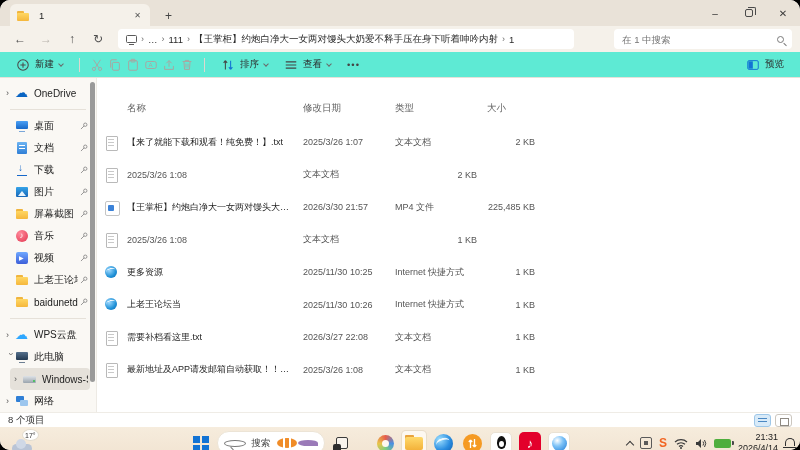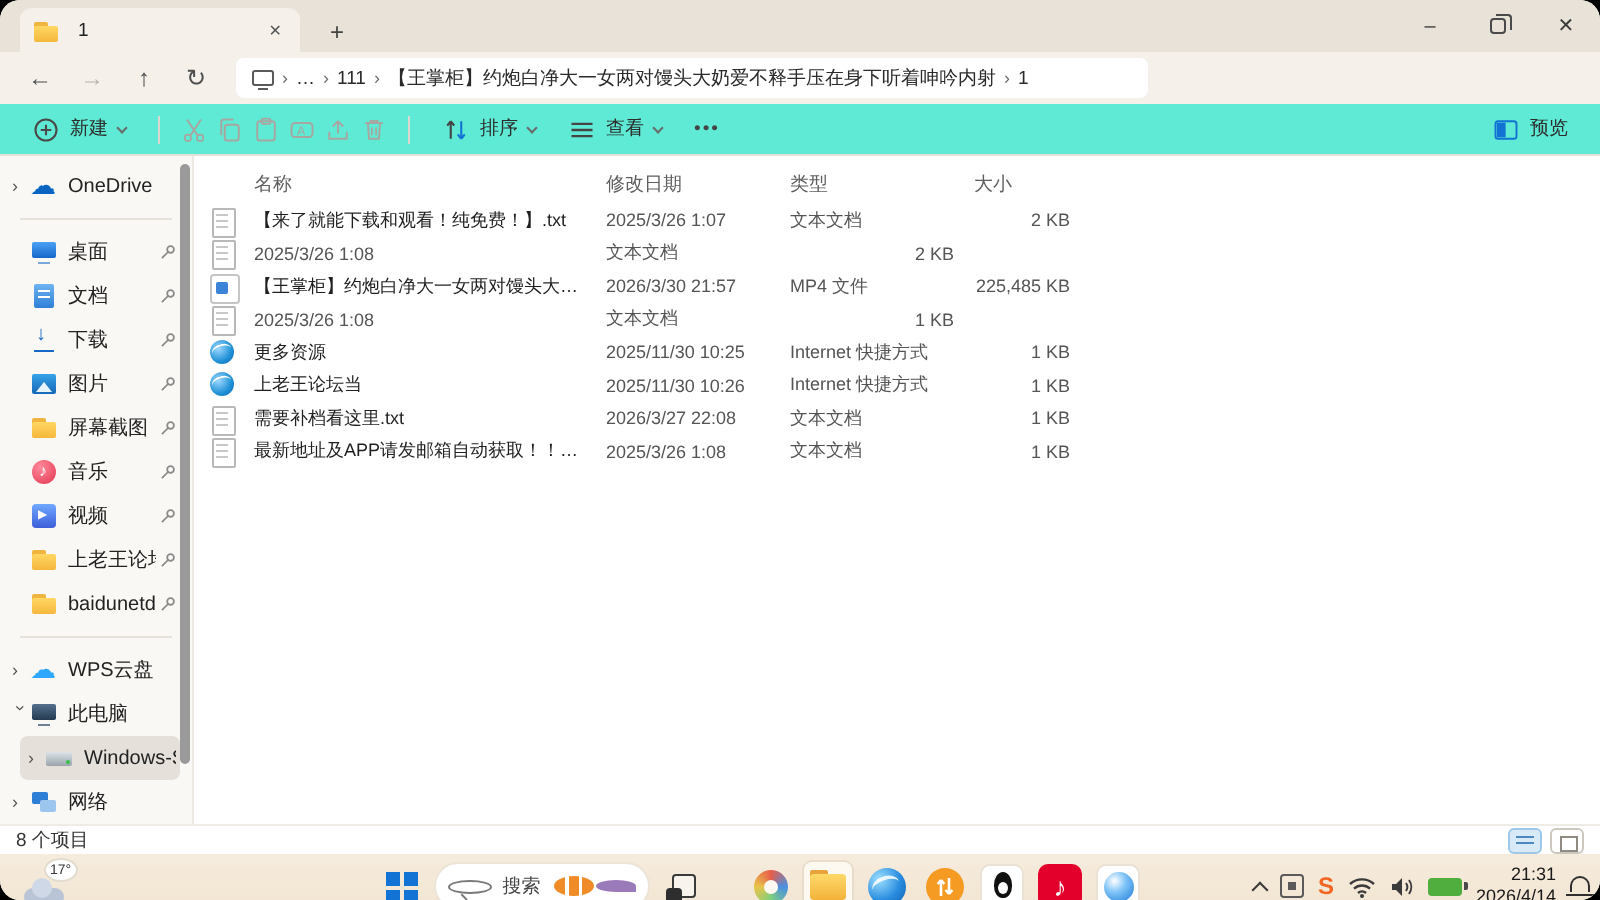--- a/index.html
+++ b/index.html
@@ -100,21 +100,21 @@
   .si-drive::after { content:""; position:absolute; right:2px; top:8px; width:2px; height:2px;
         background:#35c24a; border-radius:50%; }
   .si-network::before { content:""; position:absolute; left:1px; top:2px; width:8px; height:6px;
         background:#2f7fd6; border-radius:1px; }
   .si-network::after { content:""; position:absolute; right:1px; bottom:2px; width:8px; height:6px;
         background:#9cc6ee; border-radius:1px; }
 
   
   .filearea { flex:1; border-left:1px solid #edeae4; padding-top:4px; overflow:hidden; }
   .fhead, .frow { display:grid; grid-template-columns:22px 176px 92px 86px 58px;
-                  align-items:center; padding-left:8px; }
+                  align-items:center; padding-left:8px;margin-top:16px; }
   .fhead { height:20px; font-size:9.5px; color:#5f5f5f; }
   .fhead span { padding-right:8px; }
   .frow { height:16.5px; font-size:9px; color:#1f1f1f; }
   .fname { white-space:nowrap; overflow:hidden; text-overflow:ellipsis; padding-right:6px; }
   .fdate,.ftype { color:#555; white-space:nowrap; overflow:hidden; }
   .fsize { color:#555; text-align:right; padding-right:4px; white-space:nowrap; }
   .ficon { width:13px; height:13px; position:relative; }
   .fi-txt::before { content:""; position:absolute; left:1px; top:0; width:10px; height:13px;
         background:#fff; border:1px solid #b9b9b9; border-radius:1px; }
   .fi-txt::after { content:""; position:absolute; left:3px; top:3px; width:6px; height:7px;
@@ -234,20 +234,24 @@
         <span class="pc-mini"></span>
         <span class="crumb-sep">›</span>
         <span>…</span>
         <span class="crumb-sep">›</span>
         <span>111</span>
         <span class="crumb-sep">›</span>
         <span>【王掌柜】约炮白净大一女两对馒头大奶爱不释手压在身下听着呻吟内射</span>
         <span class="crumb-sep">›</span>
         <span>1</span>
       </div>
+      <div class="searchbox">
+        <input placeholder="在 1 中搜索" style="">
+        <span class="mag"></span>
+      </div>
     </div>
 
     <div class="toolbar">
       <div class="tbtn">
         <svg class="tico" viewBox="0 0 16 16">
             <circle cx="8" cy="8" r="6" fill="none" stroke="#4a4a4a" stroke-width="1.2"></circle>
             <path d="M8 5v6M5 8h6" stroke="#4a4a4a" stroke-width="1.2"></path>
           </svg>
         <span>新建</span>
         <span class="caret"></span>

